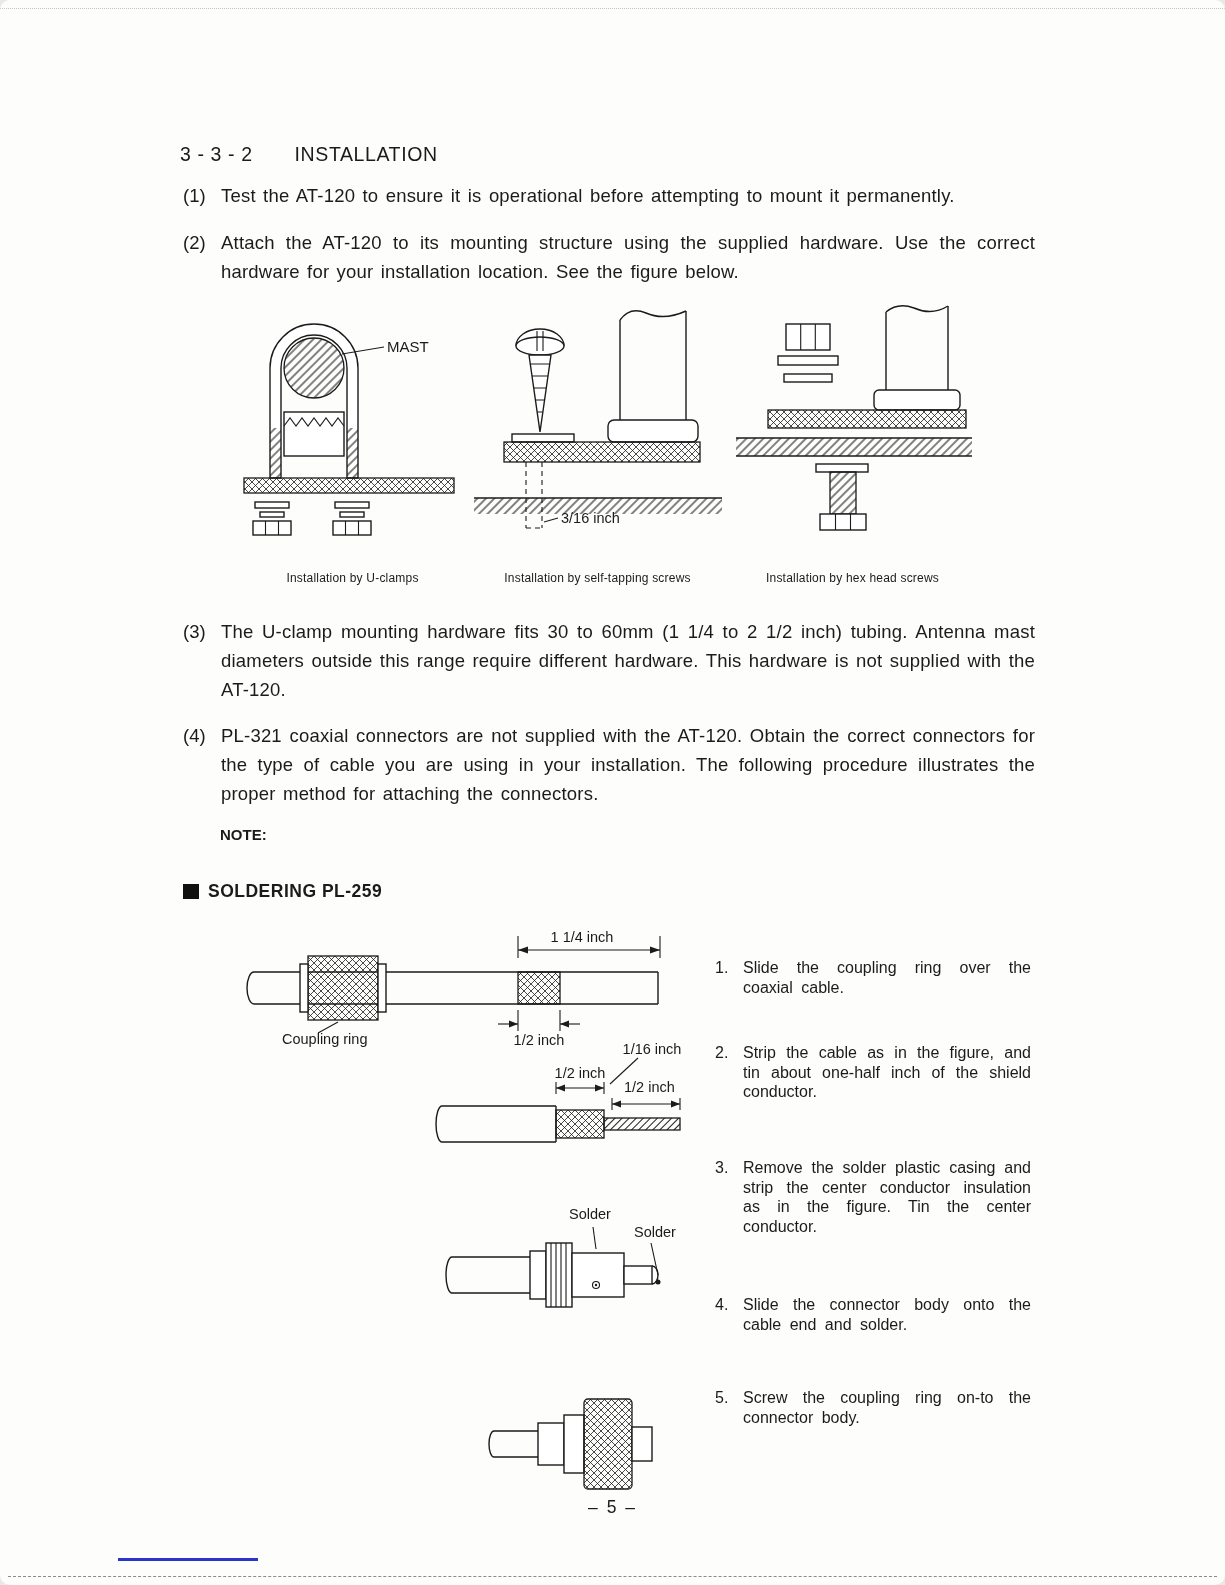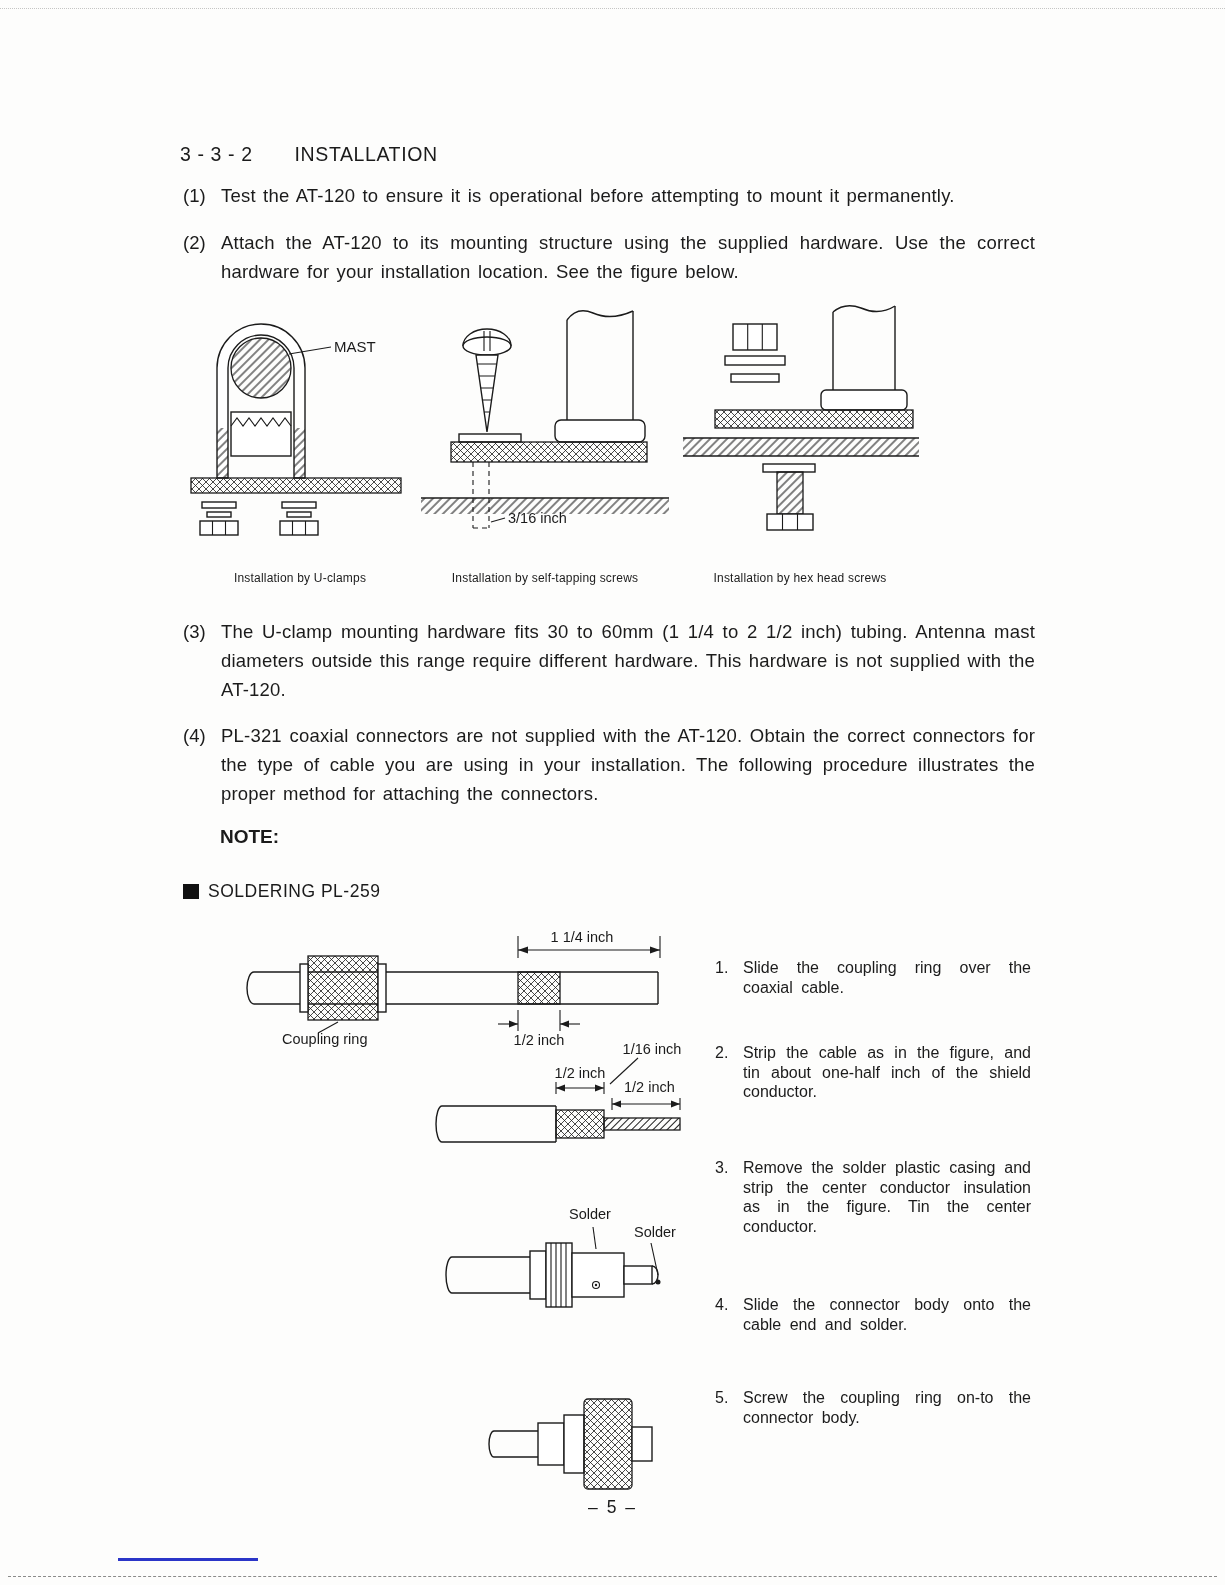--- a/index.html
+++ b/index.html
@@ -1,37 +1,37 @@
 <!DOCTYPE html>
 <html><head>
 <meta charset="utf-8">
 <style>
   * { margin:0; padding:0; box-sizing:border-box; }
   html,body { background:#e9e9e9; }
   .page {
     position:relative; width:1225px; height:1585px; margin:0 auto;
     background:#fdfdfc; color:#1b1b1b;
-    font-family:"Liberation Sans", sans-serif; overflow:hidden;
+    font-family:"Liberation Sans", sans-serif; overflow:hidden;border-radius:10px;
   }
   .heading { position:absolute; left:180px; top:143px; font-size:19.5px; letter-spacing:0.6px; }
   .heading .sec-title { margin-left:42px; }
 
   .para { position:absolute; left:183px; width:852px; display:flex; font-size:18.5px; line-height:29px; }
   .para-num { width:38px; flex:none; }
   .para-text { flex:1; text-align:justify; letter-spacing:0.2px; word-spacing:2px; }
   #item1 { top:181px; } #item2 { top:228px; } #item3 { top:617px; } #item4 { top:721px; }
 
-  .figures-row { position:absolute; left:185px; top:300px; width:845px; display:flex; justify-content:flex-start; }
+  .figures-row { position:absolute; left:185px; top:300px; width:845px; display:flex; justify-content:center; }
   .figure { display:flex; flex-direction:column; align-items:center; }
   .fig-caption { margin-top:16px; font-size:12px; letter-spacing:0.2px; }
 
-  .note { position:absolute; left:220px; top:826px; display:flex; font-size:19px; }
+  .note { position:absolute; left:220px; top:826px; display:flex; font-size:15px; }
   .note-label { font-weight:bold; margin-right:15px; }
 
-  .sol-heading { position:absolute; left:183px; top:881px; display:flex; align-items:center; font-weight:normal; font-size:17.5px; letter-spacing:0.5px; }
+  .sol-heading { position:absolute; left:183px; top:881px; display:flex; align-items:center; font-weight:bold; font-size:17.5px; letter-spacing:0.5px; }
   .marker { width:16px; height:15px; background:#111; margin-right:9px; }
 
   .sol-body { position:absolute; left:0; top:920px; width:1037px; height:600px; }
   .sol-fig { position:absolute; }
   #solfigA { left:230px; top:8px; }
   #solfigB { left:428px; top:120px; }
   #solfigC { left:438px; top:283px; }
   #solfigD { left:482px; top:455px; }
 
   .step { position:absolute; left:715px; width:322px; display:flex; font-size:16px; line-height:19.5px; }

